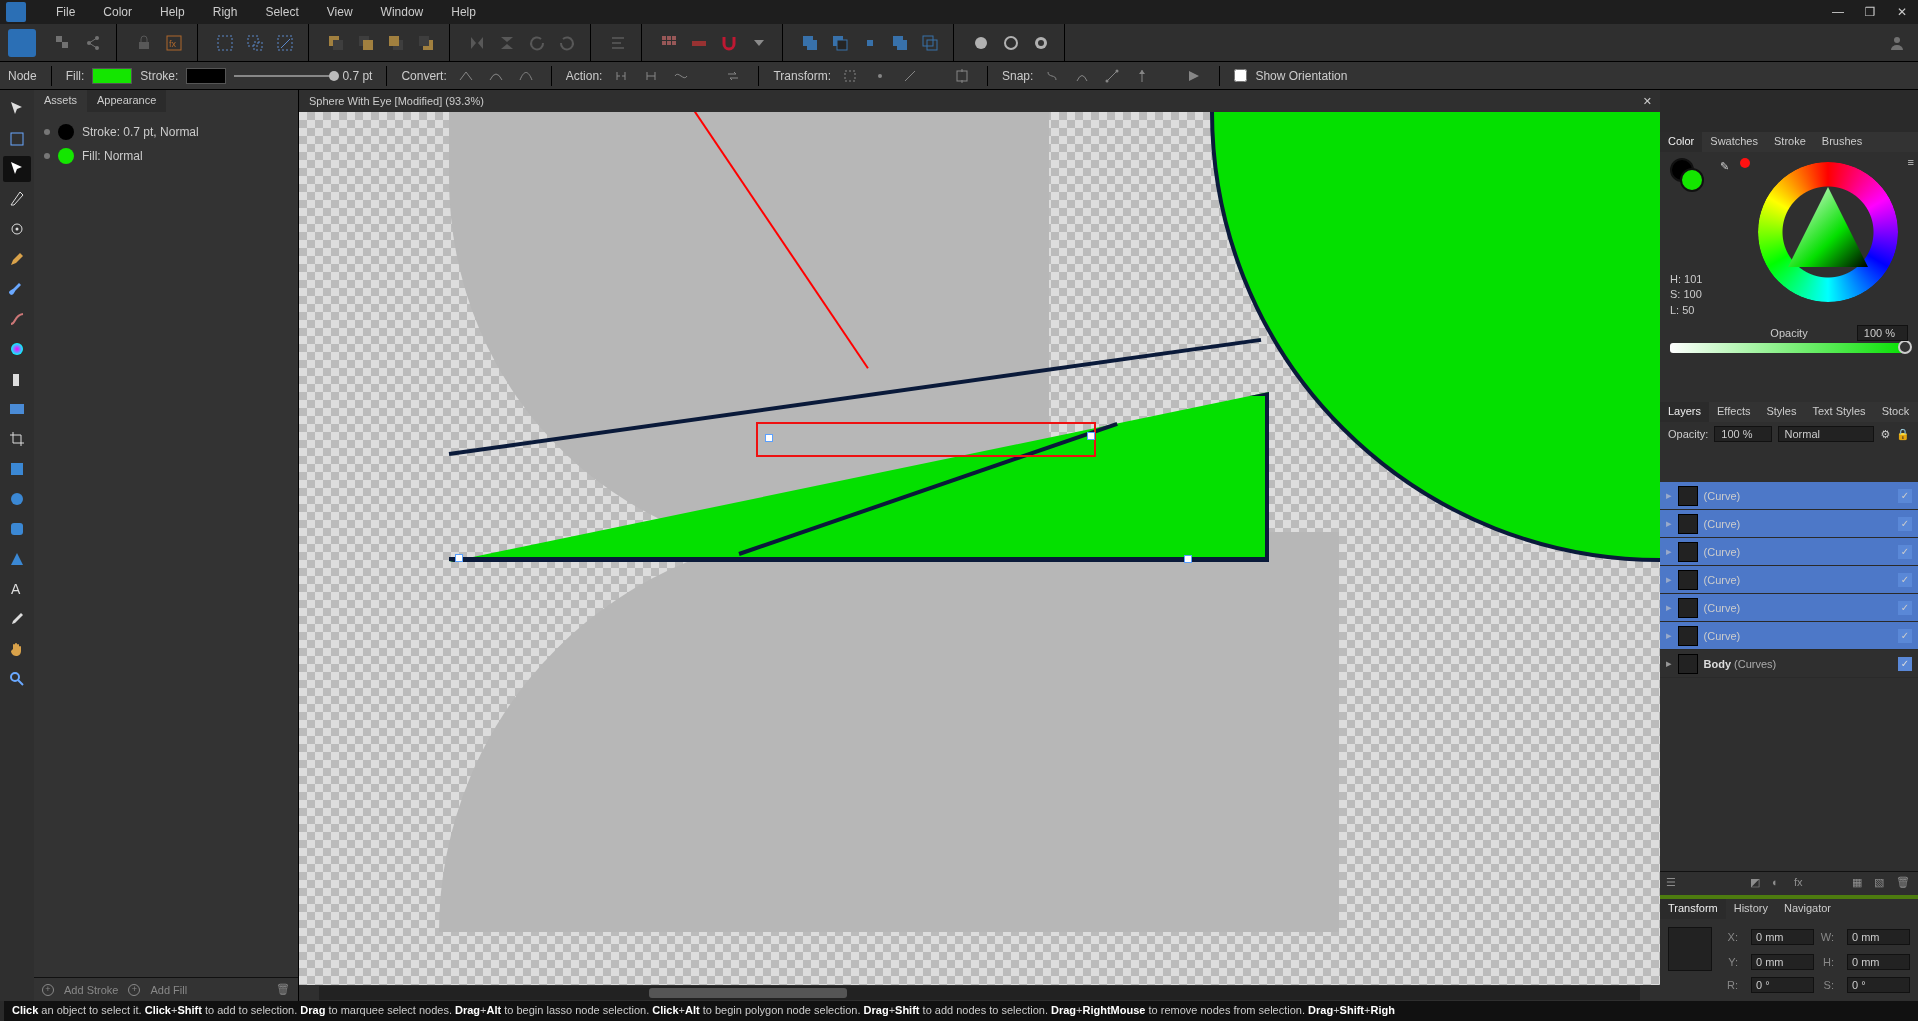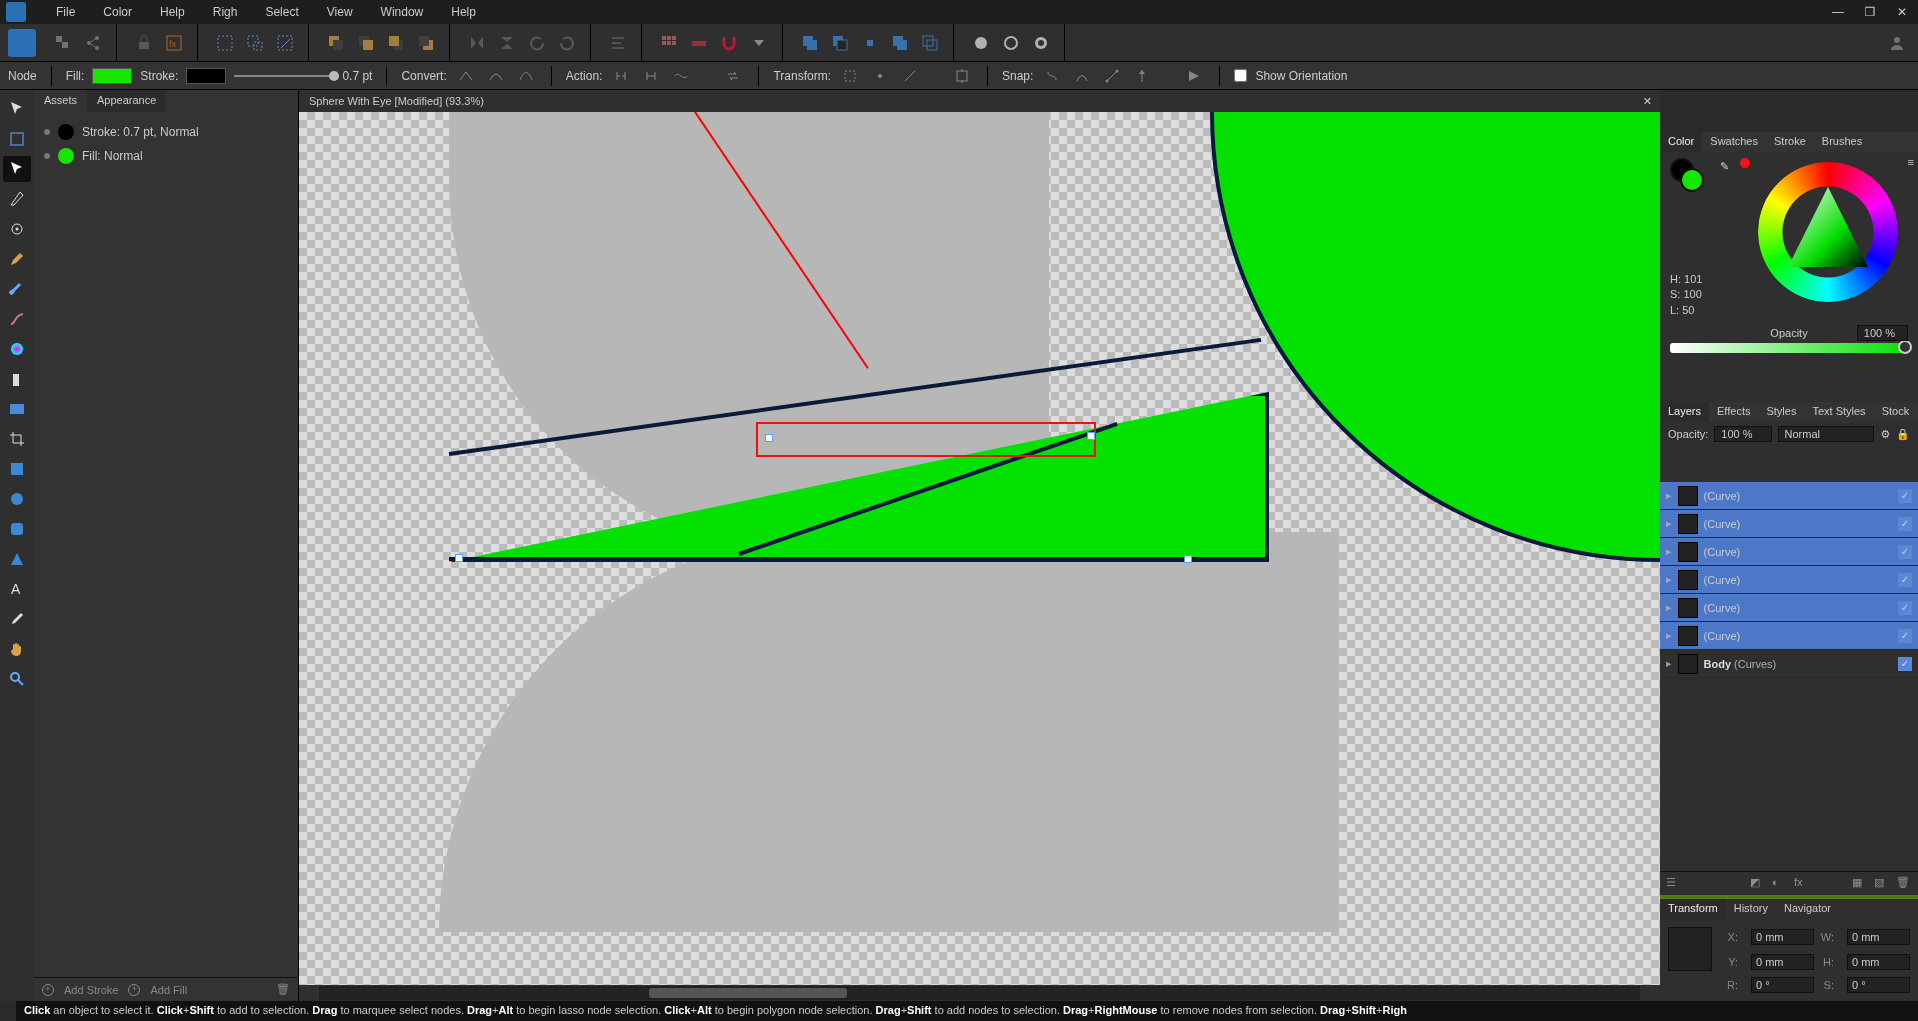--- a/index.html
+++ b/index.html
@@ -110,21 +110,21 @@
 .layerfoot { height:24px; border-top:1px solid #111; display:flex; align-items:center; gap:6px; padding:0 6px; }
 .layerfoot .ic{ width:16px;height:16px; opacity:.6;}
 
 .transformpanel { border-top:4px solid #4d7c0f; }
 .transformpanel .body { padding:8px; display:grid; grid-template-columns: 50px auto auto auto auto; gap:6px; align-items:center; }
 .transformpanel .anchor { width:44px;height:44px; background:#222; grid-row: span 2; border:1px solid #111; }
 .transformpanel .lbl { text-align:right; color:#888; width:14px; }
 .transformpanel .val { background:#222; border:1px solid #111; padding:1px 14px 1px 4px; min-width:56px; }
 
 
-.status { position:absolute; left:16px; right:0; bottom:0; height:20px; background:#111; color:#ccc; font-size:11px; padding:3px 8px; white-space:nowrap; overflow:hidden; }
+.status { position:absolute; left:4px; right:0; bottom:0; height:20px; background:#111; color:#ccc; font-size:11px; padding:3px 8px; white-space:nowrap; overflow:hidden; }
 .status b { color:#fff; font-weight:600; }
 
 
 .sep { width:1px; height:20px; background:#000; margin:0 6px; }
 .flex-sp { flex:1; }
 </style>
 </head>
 <body>
 
 <div class="titlebar">

